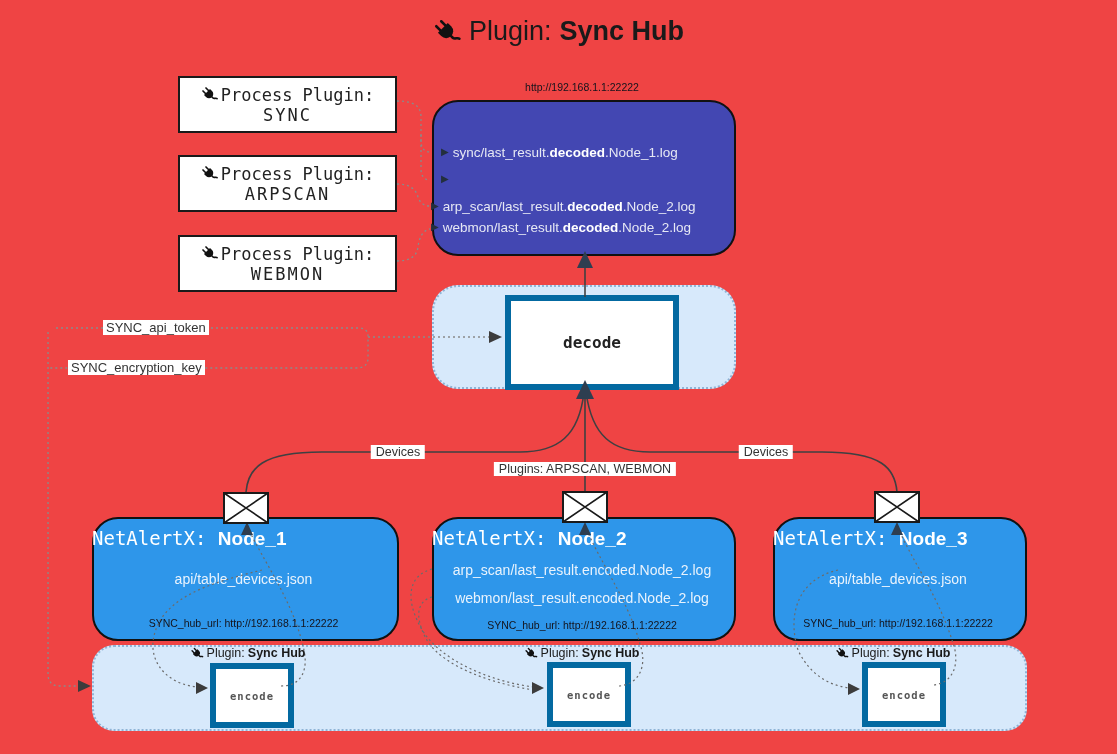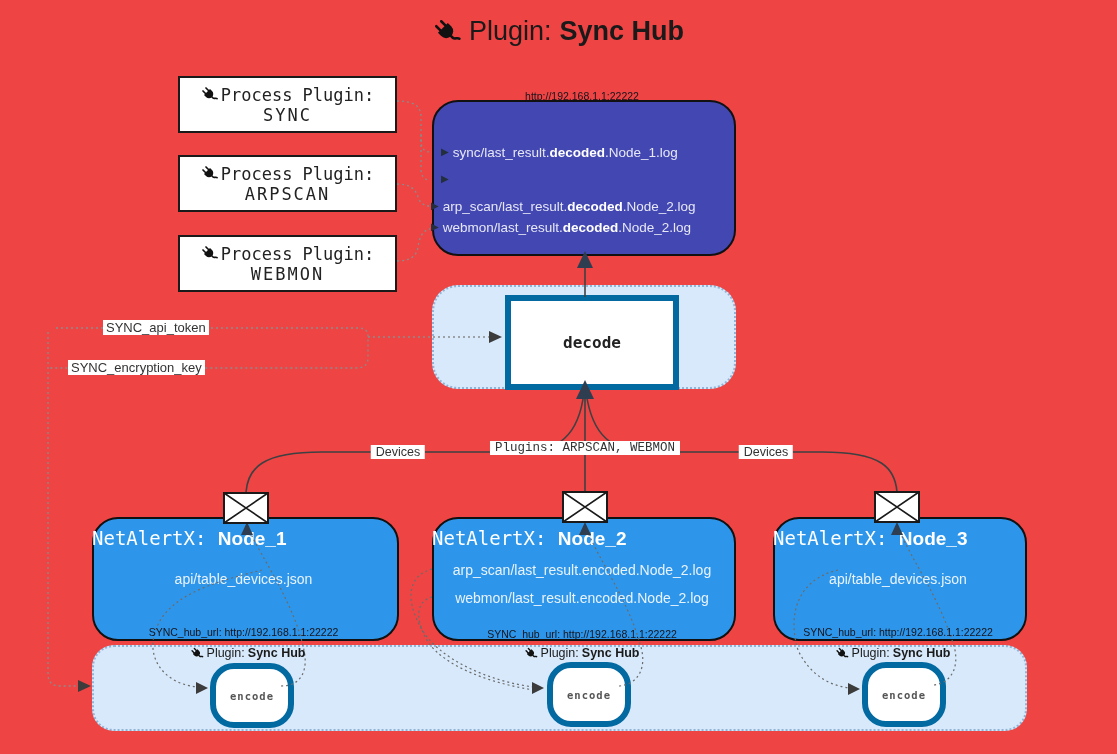--- a/index.html
+++ b/index.html
@@ -19,28 +19,28 @@
   .procbox .pname{font-size:17px;color:#222;letter-spacing:2px;}
   
   .hub{left:432px;top:100px;width:300px;height:152px;background:#4347b2;border:2px solid #111;
        border-radius:26px;z-index:1;}
   .hub-title{left:432px;top:110px;width:300px;text-align:center;font-size:19px;color:#fff;z-index:1;}
   .hub-title b{font-family:"Liberation Sans",sans-serif;font-weight:700;}
   .hublog{height:18px;display:flex;align-items:center;gap:4px;font-size:13.5px;color:#e6e8f4;
           white-space:nowrap;z-index:1;}
   .hublog b{color:#fff;}
   .tri{color:#232f3d;font-size:10px;line-height:10px;}
-  .smallurl{font-size:10.5px;color:#14141c;text-align:center;white-space:nowrap;z-index:3;margin-top:9px;}
+  .smallurl{font-size:10.5px;color:#14141c;text-align:center;white-space:nowrap;z-index:3;}
   
   .bluezone{background:#d7e9fb;border:2px dotted #8fb4d6;z-index:0;}
   .decodezone{left:432px;top:285px;width:300px;height:100px;border-radius:26px;}
   .stripzone{left:92px;top:645px;width:931px;height:82px;border-radius:22px;}
   .whitebox{background:#fff;border:6px solid #0369a1;display:flex;align-items:center;justify-content:center;z-index:1;font-weight:bold;}
   .decodebox{left:505px;top:295px;width:162px;height:83px;font-size:16px;color:#222;}
-  .encodebox{width:72px;height:53px;font-size:10.5px;color:#555;letter-spacing:1px;border-radius:24px;}
+  .encodebox{width:72px;height:53px;font-size:10.5px;color:#555;letter-spacing:1px;}
   
   .node{top:517px;height:120px;background:#2e96ea;border:2px solid #111;border-radius:26px;z-index:1;}
   .node-title{font-size:19px;color:#fff;z-index:1;white-space:nowrap;}
   .node-title b{font-family:"Liberation Sans",sans-serif;font-weight:700;}
   .nodefile{text-align:center;font-size:14px;color:#e9f3fd;white-space:nowrap;z-index:1;}
   
   .linelabel{background:#fff;padding:0 5px;font-size:12.5px;color:#333;white-space:nowrap;
              transform:translate(-50%,-50%);z-index:3;}
   .tokenlabel{background:#fff;padding:0 3px;font-size:13px;color:#333;white-space:nowrap;z-index:3;}
   .enclabel{display:flex;align-items:center;gap:3px;font-size:12.5px;color:#1a1a1a;white-space:nowrap;
@@ -124,21 +124,21 @@
     <span><span>webmon/last_result.</span><b>decoded</b><span>.Node_2.log</span></span>
   </div>
 
   <div class="abs bluezone decodezone"></div>
   <div class="abs whitebox decodebox mono">decode</div>
 
   <div class="abs tokenlabel" style="left:103px;top:320px;">SYNC_api_token</div>
   <div class="abs tokenlabel" style="left:68px;top:360px;text-align:center;">SYNC_encryption_key</div>
 
   <div class="abs linelabel" style="left:398px;top:452px;">Devices</div>
-  <div class="abs linelabel" style="left:585px;top:448px;font-family:Liberation Mono, monospace;">Plugins: ARPSCAN, WEBMON</div>
+  <div class="abs linelabel" style="left:585px;top:469px;">Plugins: ARPSCAN, WEBMON</div>
   <div class="abs linelabel" style="left:766px;top:452px;">Devices</div>
 
   <div class="abs node" style="left:92px;width:303px;"></div>
   <div class="abs node-title mono" style="left:92px;top:527px;width:303px;">
     <span>NetAlertX:</span> <b>Node_1</b>
   </div>
   <div class="abs nodefile" style="left:92px;top:571px;width:303px;">api/table_devices.json</div>
   <div class="abs smallurl" style="left:92px;top:617px;width:303px;">SYNC_hub_url: http://192.168.1.1:22222</div>
 
   <div class="abs node" style="left:432px;width:300px;"></div>

